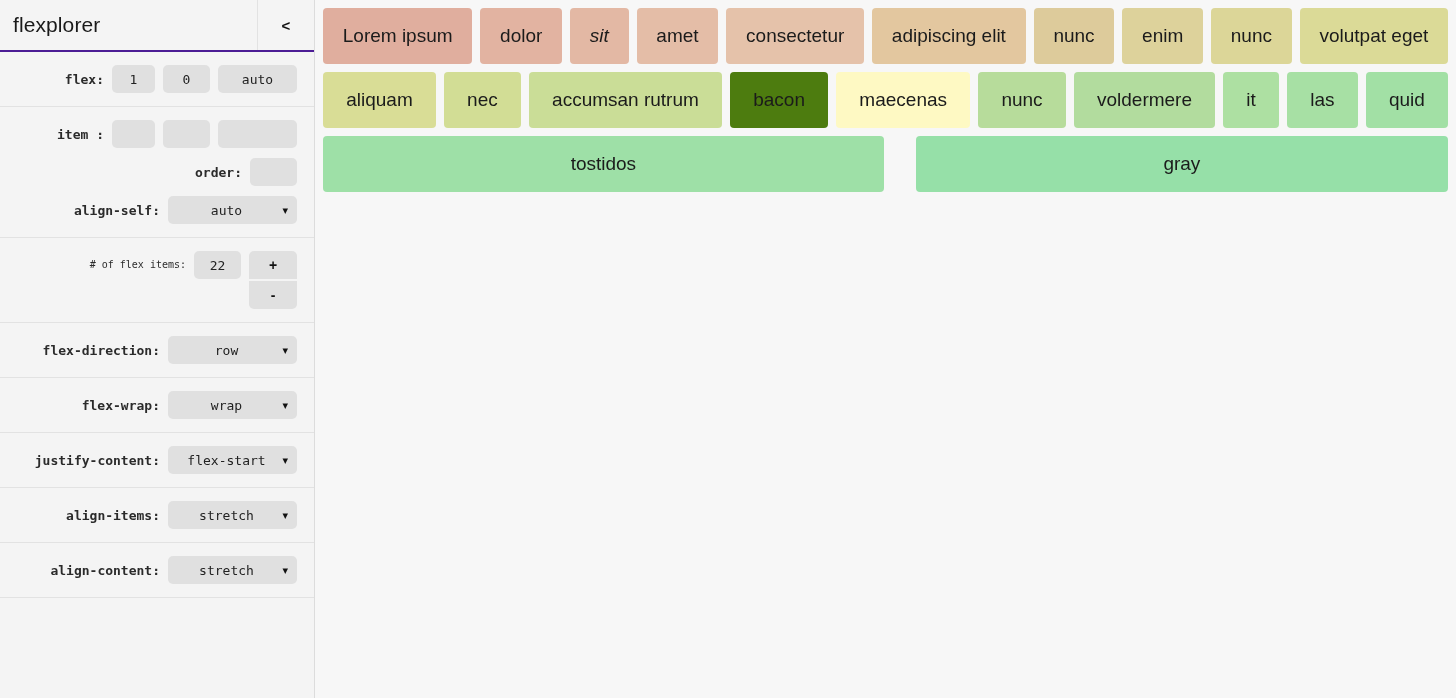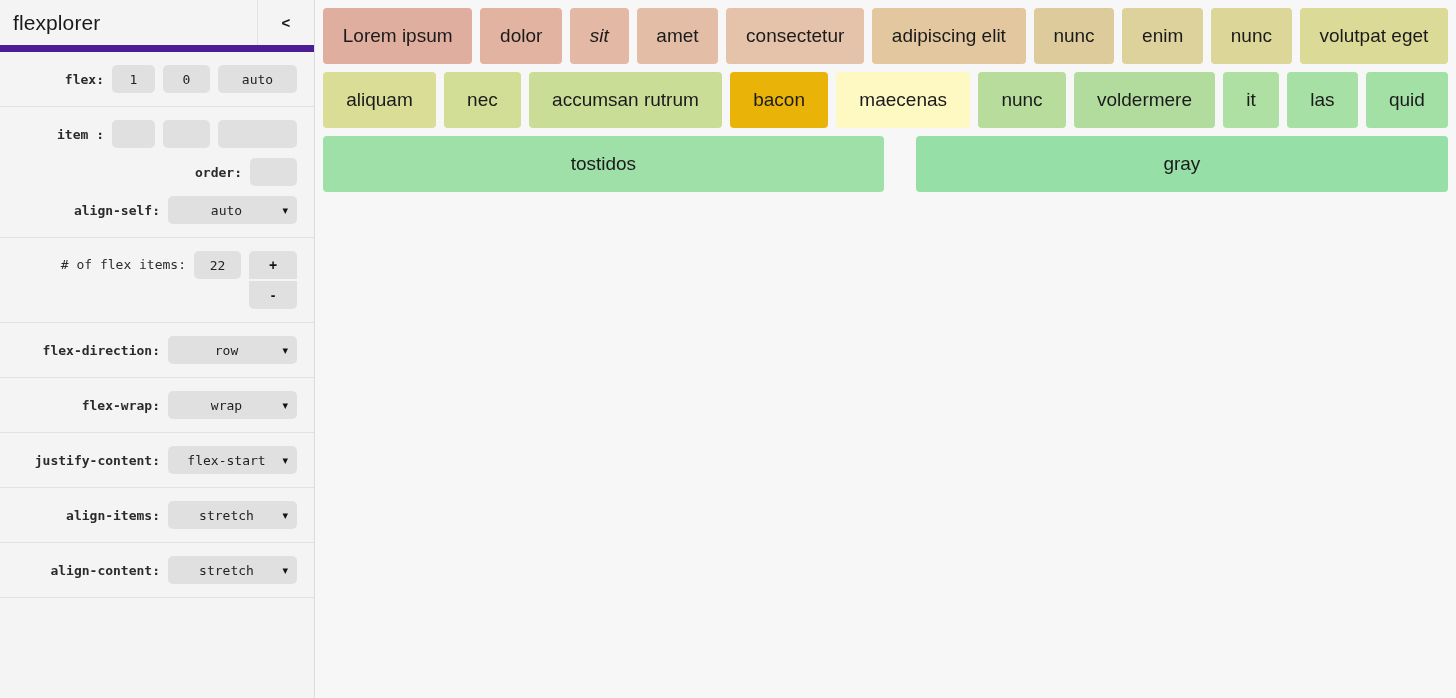--- a/index.html
+++ b/index.html
@@ -29,21 +29,21 @@
     display: flex;
     flex-direction: column;
     overflow: hidden;
   }
 
   .sb-header {
     display: flex;
     align-items: stretch;
     height: 52px;
     flex: 0 0 52px;
-    border-bottom: 7px solid #4c1d95;
+    border-bottom: 2px solid #4c1d95;
     justify-content: space-between;
   }
   .sb-title {
     flex: 1 1 auto;
     display: flex;
     align-items: center;
     padding-left: 13px;
     font-size: 21px;
     color: #1a1a1a;
     font-family: "Liberation Sans", sans-serif;
@@ -134,21 +134,21 @@
 
   
   .count-row {
     display: flex;
     align-items: flex-start;
     justify-content: flex-end;
     gap: 8px;
   }
   .count-label {
     font-family: "DejaVu Sans Mono", "Liberation Mono", monospace;
-    font-size: 13px;
+    font-size: 10px;
     color: #2b2b2b;
     white-space: nowrap;
     line-height: 28px;
   }
   .stepper {
     display: flex;
     flex-direction: column;
     gap: 2px;
     width: 48px;
   }
@@ -327,21 +327,21 @@
         </div>
         <div class="flex-item" style="background: rgb(217, 221, 150);">
           <span>aliquam</span>
         </div>
         <div class="flex-item" style="background: rgb(210, 221, 149);">
           <span>nec</span>
         </div>
         <div class="flex-item" style="background: rgb(202, 221, 151);">
           <span>accumsan rutrum</span>
         </div>
-        <div class="flex-item" style="background: #eab308;">
+        <div class="flex-item" style="background: #4d7c0f;">
           <span>bacon</span>
         </div>
         <div class="flex-item" style="background: #fef9c3;">
           <span>maecenas</span>
         </div>
         <div class="flex-item" style="background: rgb(183, 220, 155);">
           <span>nunc</span>
         </div>
         <div class="flex-item" style="background: rgb(178, 220, 158);">
           <span>voldermere</span>

